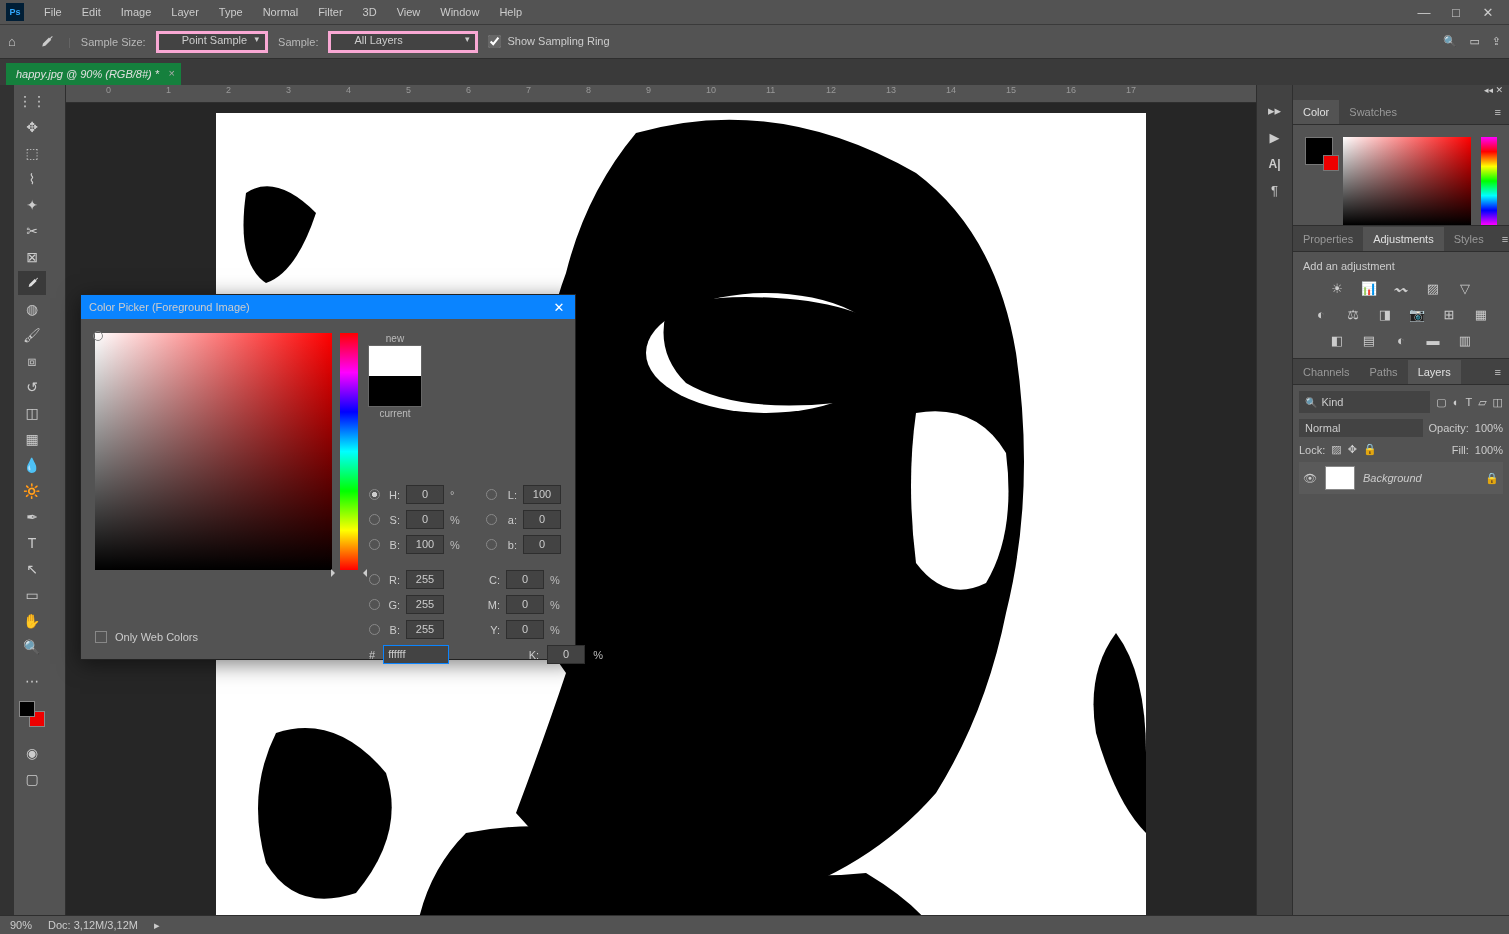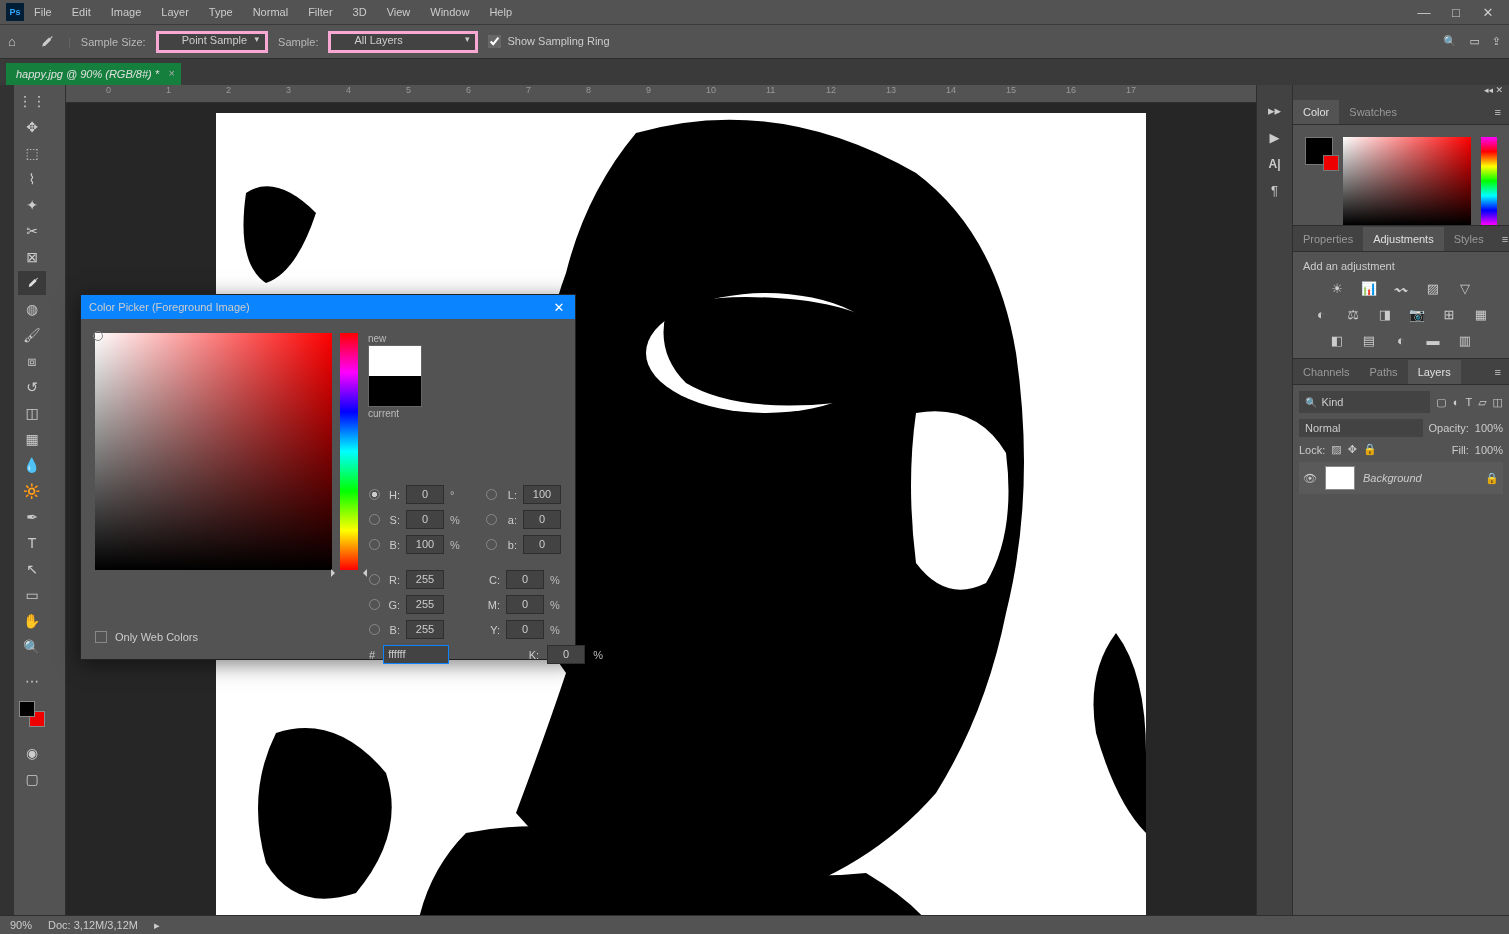--- a/index.html
+++ b/index.html
@@ -1,18 +1,18 @@
 <!DOCTYPE html>
 <html><head>
 <meta charset="utf-8">
 <style>
 *{margin:0;padding:0;box-sizing:border-box;font-family:"Segoe UI",Tahoma,sans-serif;font-size:11px;color:#ccc;user-select:none}
 body{background:#535353;width:1509px;height:934px;overflow:hidden;position:relative}
 .menubar{height:25px;background:#535353;display:flex;align-items:center;padding-left:6px;border-bottom:1px solid #3a3a3a}
-.ps-logo{width:18px;height:18px;background:#001e36;display:flex;align-items:center;justify-content:center;color:#31a8ff;font-weight:bold;font-size:9px;}
+.ps-logo{width:18px;height:18px;background:#001e36;display:flex;align-items:center;justify-content:center;color:#31a8ff;font-weight:bold;font-size:9px;margin-right:10px}
 .menu-item{padding:4px 10px;cursor:default}
 .window-controls{margin-left:auto;display:flex;gap:18px;padding-right:14px}
 .window-controls span{width:14px;text-align:center;font-size:13px}
 .optbar{height:34px;background:#535353;display:flex;align-items:center;padding:0 8px;border-bottom:1px solid #2e2e2e;gap:10px}
 .opt-home{width:16px;height:16px;font-size:13px}
 .opt-tool{width:24px;height:24px;display:flex;align-items:center;justify-content:center}
 .opt-label{color:#b8b8b8}
 .opt-drop{background:#434343;border:3px solid #f9a8d4;height:22px;padding:0 18px 0 23px;display:flex;align-items:flex-start;min-width:100px;position:relative}
 .opt-drop::after{content:"▾";position:absolute;right:6px;font-size:9px}
 .opt-check{display:flex;align-items:flex-start;gap:6px}
@@ -65,21 +65,21 @@
 .dlg-close{margin-left:auto;width:16px;text-align:center;font-size:13px;color:#fff}
 .dlg-body{padding:14px;display:flex;gap:10px}
 .dlg-left{display:flex;gap:8px}
 .sat-field{width:237px;height:237px;background:linear-gradient(to right,#fff,#f00);position:relative}
 .sat-field::after{content:"";position:absolute;inset:0;background:linear-gradient(to bottom,transparent,#000)}
 .sat-ind{position:absolute;top:-2px;left:-2px;width:10px;height:10px;border:1px solid #888;border-radius:50%}
 .hue-bar{width:18px;height:237px;background:linear-gradient(to bottom,#f00,#f0f,#00f,#0ff,#0f0,#ff0,#f00);position:relative}
 .hue-ind{position:absolute;bottom:-3px;left:-3px;right:-3px;height:6px;border-top:4px solid transparent;border-bottom:4px solid transparent}
 .hue-ind::before{content:"";position:absolute;left:-6px;border:4px solid transparent;border-left-color:#ccc}
 .hue-ind::after{content:"";position:absolute;right:-6px;border:4px solid transparent;border-right-color:#ccc}
-.dlg-mid{display:flex;flex-direction:column;align-items:flex-start;gap:1px}
+.dlg-mid{display:flex;flex-direction:column;align-items:center;gap:1px}
 .newcur{width:54px;border:1px solid #666}
 .newcur .nc-new{height:30px;background:#fff}
 .newcur .nc-cur{height:30px;background:#000}
 .nc-label{font-size:10px;color:#bbb}
 .dlg-right{flex:1;display:flex;flex-direction:column;gap:8px}
 .dlg-btn{width:104px;height:24px;background:#5e5e5e;border:1px solid #3a3a3a;border-radius:14px;display:flex;align-items:center;justify-content:center;font-size:11px;color:#e0e0e0;cursor:default;margin-left:auto}
 .dlg-btn.primary{border-color:#888}
 .dlg-inputs{position:absolute;left:288px;top:190px;display:flex;gap:24px}
 .col{display:flex;flex-direction:column;gap:6px}
 .inp-row{display:flex;align-items:center;gap:6px}

